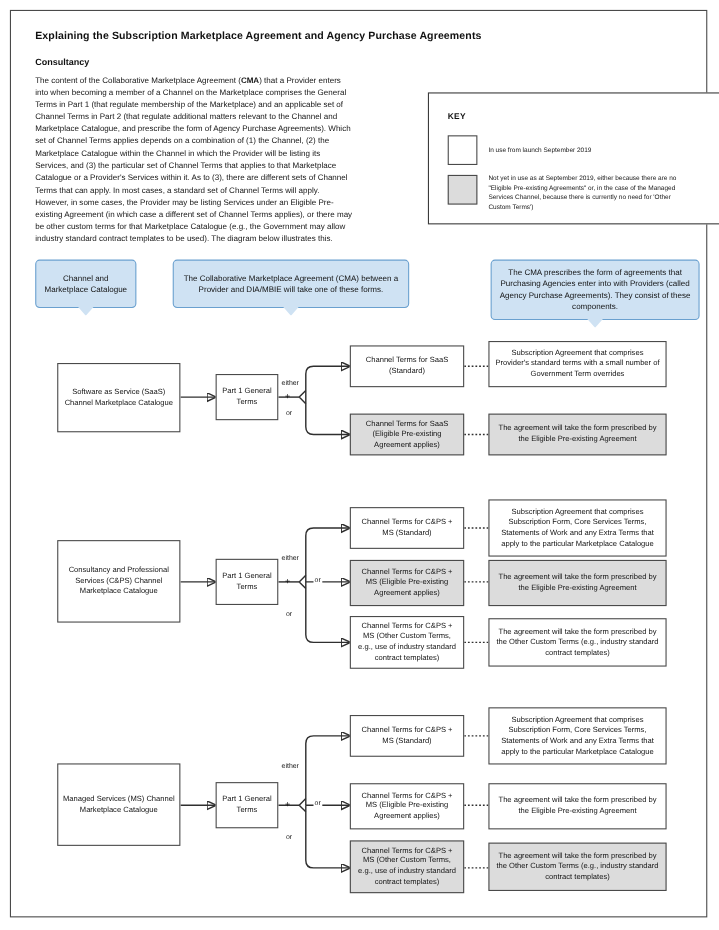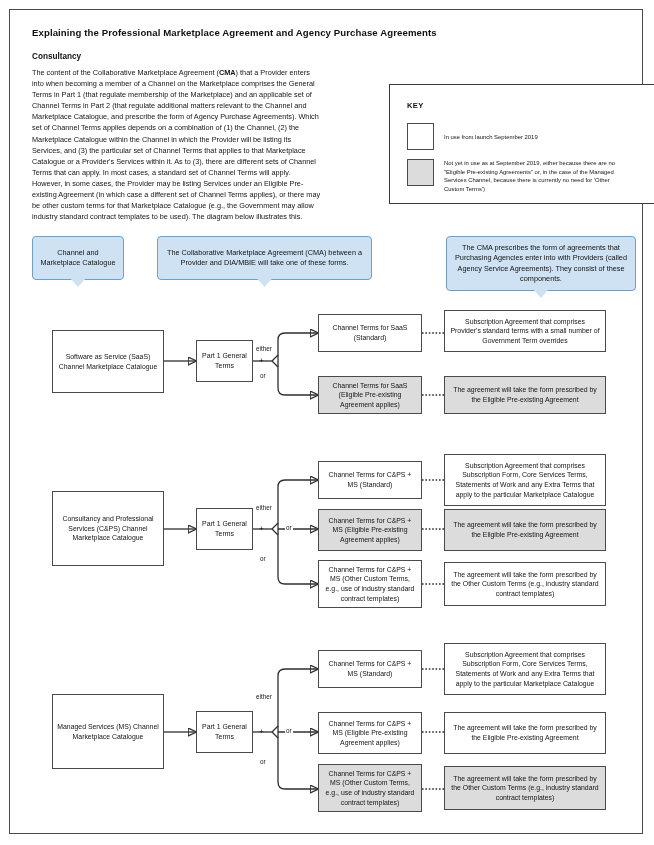--- a/index.html
+++ b/index.html
@@ -46,21 +46,21 @@
 
   svg.wires{position:absolute;left:0;top:0;width:634px;height:825px;overflow:visible;pointer-events:none;}
   svg.wires line,svg.wires path{stroke:#2f2f2f;fill:none;}
 </style>
 </head>
 <body>
 
 <div id="page">
   <div id="sheet">
 
-    <div class="doc-title">Explaining the Professional Marketplace Agreement and Agency Purchase Agreements</div>
+    <div class="doc-title">Explaining the Subscription Marketplace Agreement and Agency Purchase Agreements</div>
     <div class="intro-head">Consultancy</div>
     <div class="intro-body">
       <span>The content of the Collaborative Marketplace Agreement (</span><b>CMA</b><span>) that a Provider enters into when becoming a member of a Channel on the Marketplace comprises the General Terms in Part 1 (that regulate membership of the Marketplace) and an applicable set of Channel Terms in Part 2 (that regulate additional matters relevant to the Channel and Marketplace Catalogue, and prescribe the form of Agency Purchase Agreements). Which set of Channel Terms applies depends on a combination of (1) the Channel, (2) the Marketplace Catalogue within the Channel in which the Provider will be listing its Services, and (3) the particular set of Channel Terms that applies to that Marketplace Catalogue or a Provider's Services within it. As to (3), there are different sets of Channel Terms that can apply. In most cases, a standard set of Channel Terms will apply. However, in some cases, the Provider may be listing Services under an Eligible Pre-existing Agreement (in which case a different set of Channel Terms applies), or there may be other custom terms for that Marketplace Catalogue (e.g., the Government may allow industry standard contract templates to be used). The diagram below illustrates this.</span>
     </div>
 
     <div class="key-box">
       <div class="key-title">KEY</div>
       <div class="key-sw white"></div>
       <div class="key-txt t1">In use from launch September 2019</div>
       <div class="key-sw grey"></div>
@@ -70,21 +70,21 @@
     <div class="callout co1">
       <span>Channel and
 Marketplace Catalogue</span>
         <span class="tail"></span>
     </div>
     <div class="callout co2">
       <span>The Collaborative Marketplace Agreement (CMA) between a Provider and DIA/MBIE will take one of these forms.</span>
         <span class="tail"></span>
     </div>
     <div class="callout co3">
-      <span>The CMA prescribes the form of agreements that Purchasing Agencies enter into with Providers (called Agency Service Agreements). They consist of these components.</span>
+      <span>The CMA prescribes the form of agreements that Purchasing Agencies enter into with Providers (called Agency Purchase Agreements). They consist of these components.</span>
         <span class="tail"></span>
     </div>
 
     <svg class="wires" viewBox="0 0 634 825">
       <defs>
         <marker id="ah" markerWidth="7" markerHeight="7" refX="6" refY="3" orient="auto">
           <path d="M0,0 L6.5,3 L0,6 z" fill="#2f2f2f" stroke="none"></path>
         </marker>
       </defs>
       <g stroke-width="1.3">

